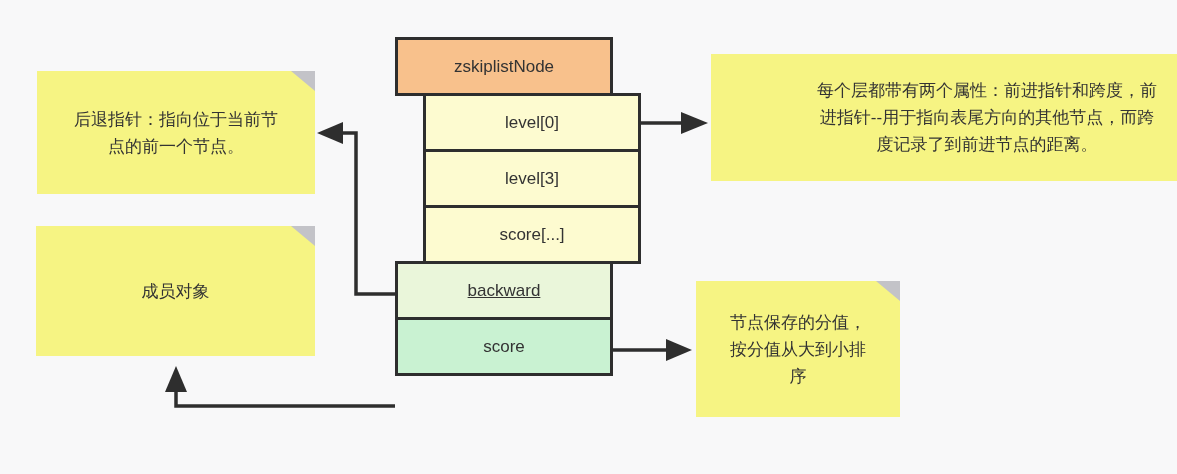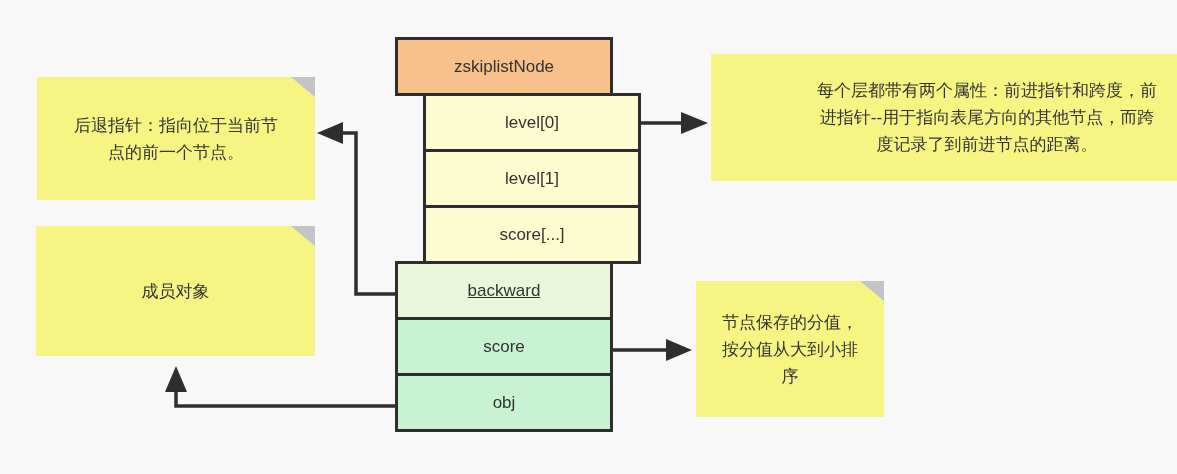--- a/index.html
+++ b/index.html
@@ -78,24 +78,24 @@
   }
   .fold {
     position: absolute;
     top: 0;
     right: 0;
     width: 0;
     height: 0;
     border-top: 20px solid #c3c3c8;
     border-left: 24px solid transparent;
   }
-  .note-backward { left: 37px;  top: 77px;  width: 278px; height: 123px; }
+  .note-backward { left: 37px;  top: 71px;  width: 278px; height: 123px; }
   .note-member   { left: 36px;  top: 226px; width: 279px; height: 130px; }
   .note-level    { left: 711px; top: 54px;  width: 520px; height: 127px; padding-left: 16px; }
-  .note-score    { left: 696px; top: 281px; width: 188px; height: 136px; }
+  .note-score    { left: 696px; top: 281px; width: 204px; height: 136px; }
 </style>
 </head>
 <body>
 
 <div class="canvas">
 
   <svg class="connectors" viewBox="0 0 1177 474" xmlns="http://www.w3.org/2000/svg">
 
     <g>
       <line x1="613" y1="123" x2="684" y2="123"></line>
@@ -114,25 +114,24 @@
 
     <g>
       <polyline points="395,406 176,406 176,392"></polyline>
       <polygon points="176,366 165,392 187,392"></polygon>
     </g>
   </svg>
 
   <div class="node-stack">
     <div class="row f-header">zskiplistNode</div>
     <div class="row f-level">level[0]</div>
-    <div class="row f-level">level[1]</div>
+    <div class="row f-level">level[3]</div>
     <div class="row f-level">score[...]</div>
     <div class="row f-backward">backward</div>
     <div class="row f-value">score</div>
-    <div class="row f-value">obj</div>
   </div>
 
   <div class="note note-backward">
     <span class="fold"></span>
     <div class="note-text">后退指针：指向位于当前节
 点的前一个节点。</div>
   </div>
 
   <div class="note note-member">
     <span class="fold"></span>

